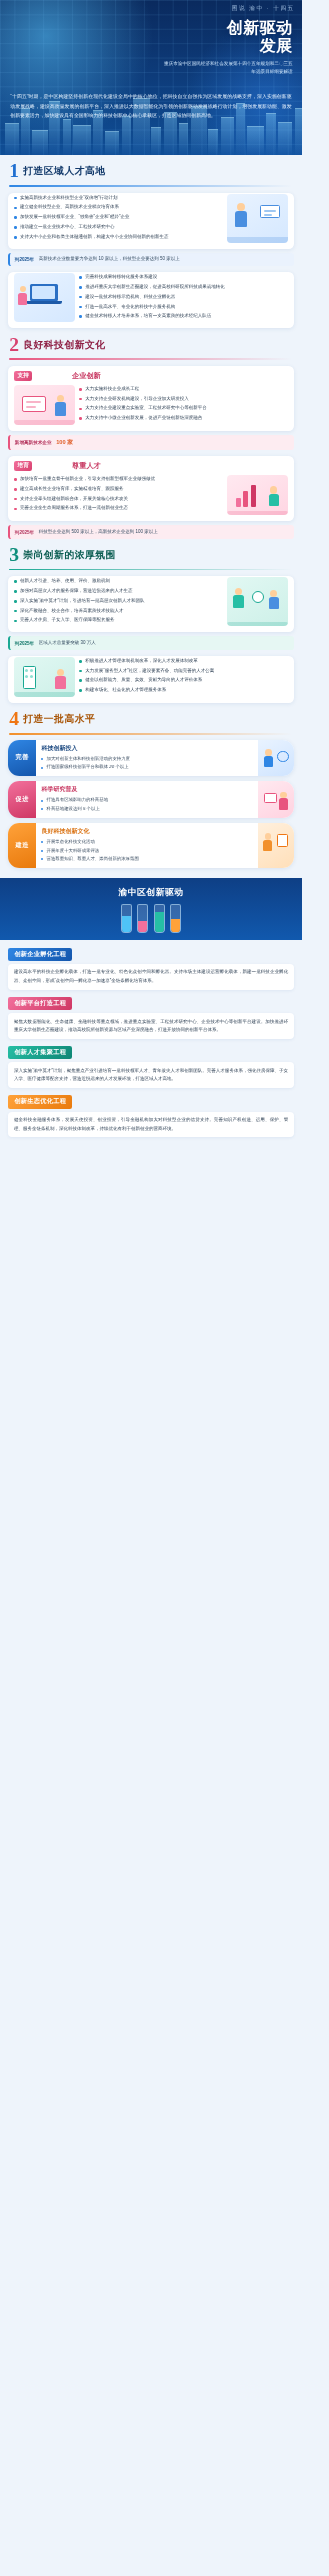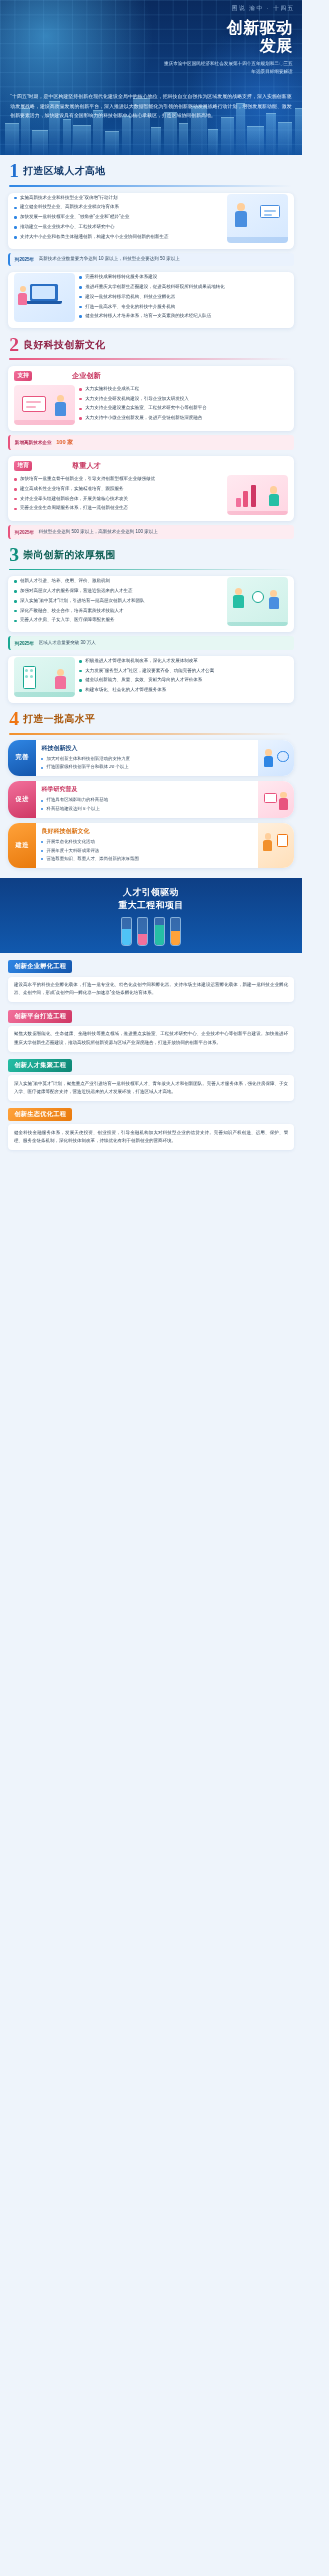--- a/index.html
+++ b/index.html
@@ -486,22 +486,21 @@
       </div>
       <div class="art" style="background:linear-gradient(150deg,#fff0dd,#ffdfb9);">
         <div class="fig head" style="position:absolute;width:6.7px;height:6.7px;border-radius:50%;background:#ffcf9b;left:6.7px;top:10.3px;"></div>
         <div class="fig" style="position:absolute;width:9.3px;height:11.3px;background:#f2902b;left:5.2px;top:17px;border-radius:2.6px 2.6px 1px 1px;"></div>
         <div class="fig" style="position:absolute;width:10.3px;height:12.4px;background:#fff;border:1px solid #ef7613;right:6.2px;top:11.3px;border-radius:1.5px;"></div>
       </div>
     </div>
   </div>
 
   <div class="banner">
-    <div class="b-title">人才引领驱动</div>
-    <div class="b-title">重大工程和项目</div>
+    <div class="b-title">渝中区创新驱动</div>
     <div class="beakers">
       <div class="beaker">
           <i style="height:60%;background:#4fc3f7;"></i>
         </div>
       <div class="beaker">
           <i style="height:40%;background:#f2709c;"></i>
         </div>
       <div class="beaker">
           <i style="height:75%;background:#26bfa5;"></i>
         </div>

